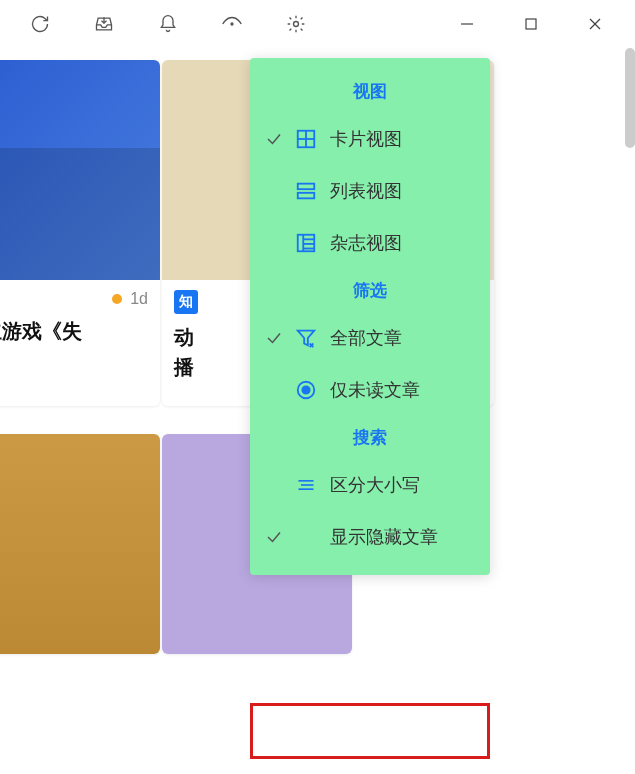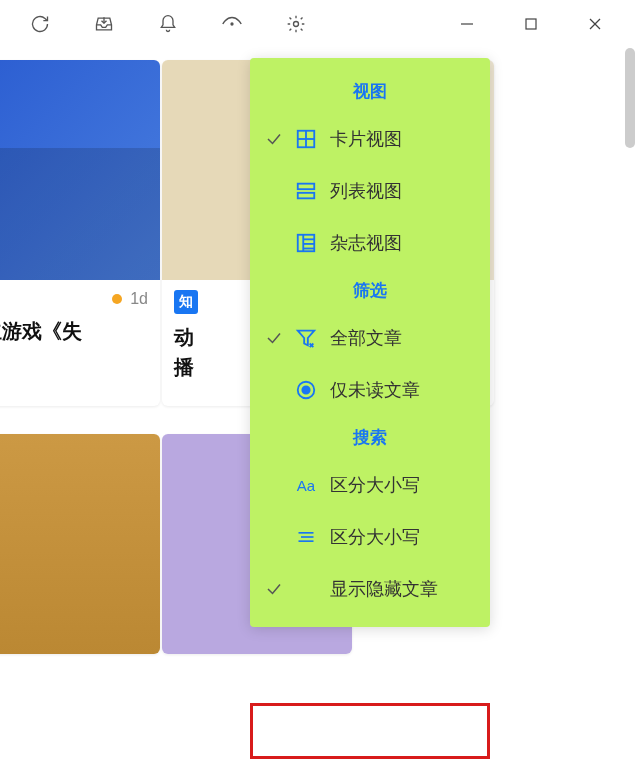--- a/index.html
+++ b/index.html
@@ -104,21 +104,21 @@
     .card-img.img3 { background: #ece4d0; }
     .card-img.img4 { background: linear-gradient(#c94,#b83); }
     .card-img.img5 { background: #b9a8e0; }
 
     
     .menu {
       position: absolute;
       left: 250px;
       top: 58px;
       width: 240px;
-      background: #bef264;
+      background: #86efac;
       box-shadow: 0 2px 14px rgba(0,0,0,0.15);
       border-radius: 4px;
       padding: 12px 0;
       z-index: 100;
     }
     .menu-section-title {
       color: #1976f2;
       font-weight: bold;
       font-size: 17px;
       padding: 10px 0;
@@ -338,25 +338,20 @@
           <circle cx="12" cy="12" r="9"></circle>
           <circle cx="12" cy="12" r="4" fill="#1976f2"></circle>
         </svg>
     </span>
     <span class="mi-label">仅未读文章</span>
   </div>
 
 
   <div class="menu-section-title">搜索</div>
 
-  <div class="menu-item">
-    <span class="mi-check"></span>
-    <span class="mi-icon" style="color:#1976f2;font-size:15px;font-weight:500">Aa</span>
-    <span class="mi-label">区分大小写</span>
-  </div>
 
   <div class="menu-item">
     <span class="mi-check"></span>
     <span class="mi-icon">
       <svg width="20" height="20" viewBox="0 0 24 24" fill="none" stroke="#1976f2" stroke-width="2">
           <line x1="3" y1="7" x2="21" y2="7"></line>
           <line x1="6" y1="12" x2="21" y2="12"></line>
           <line x1="3" y1="17" x2="21" y2="17"></line>
         </svg>
     </span>

